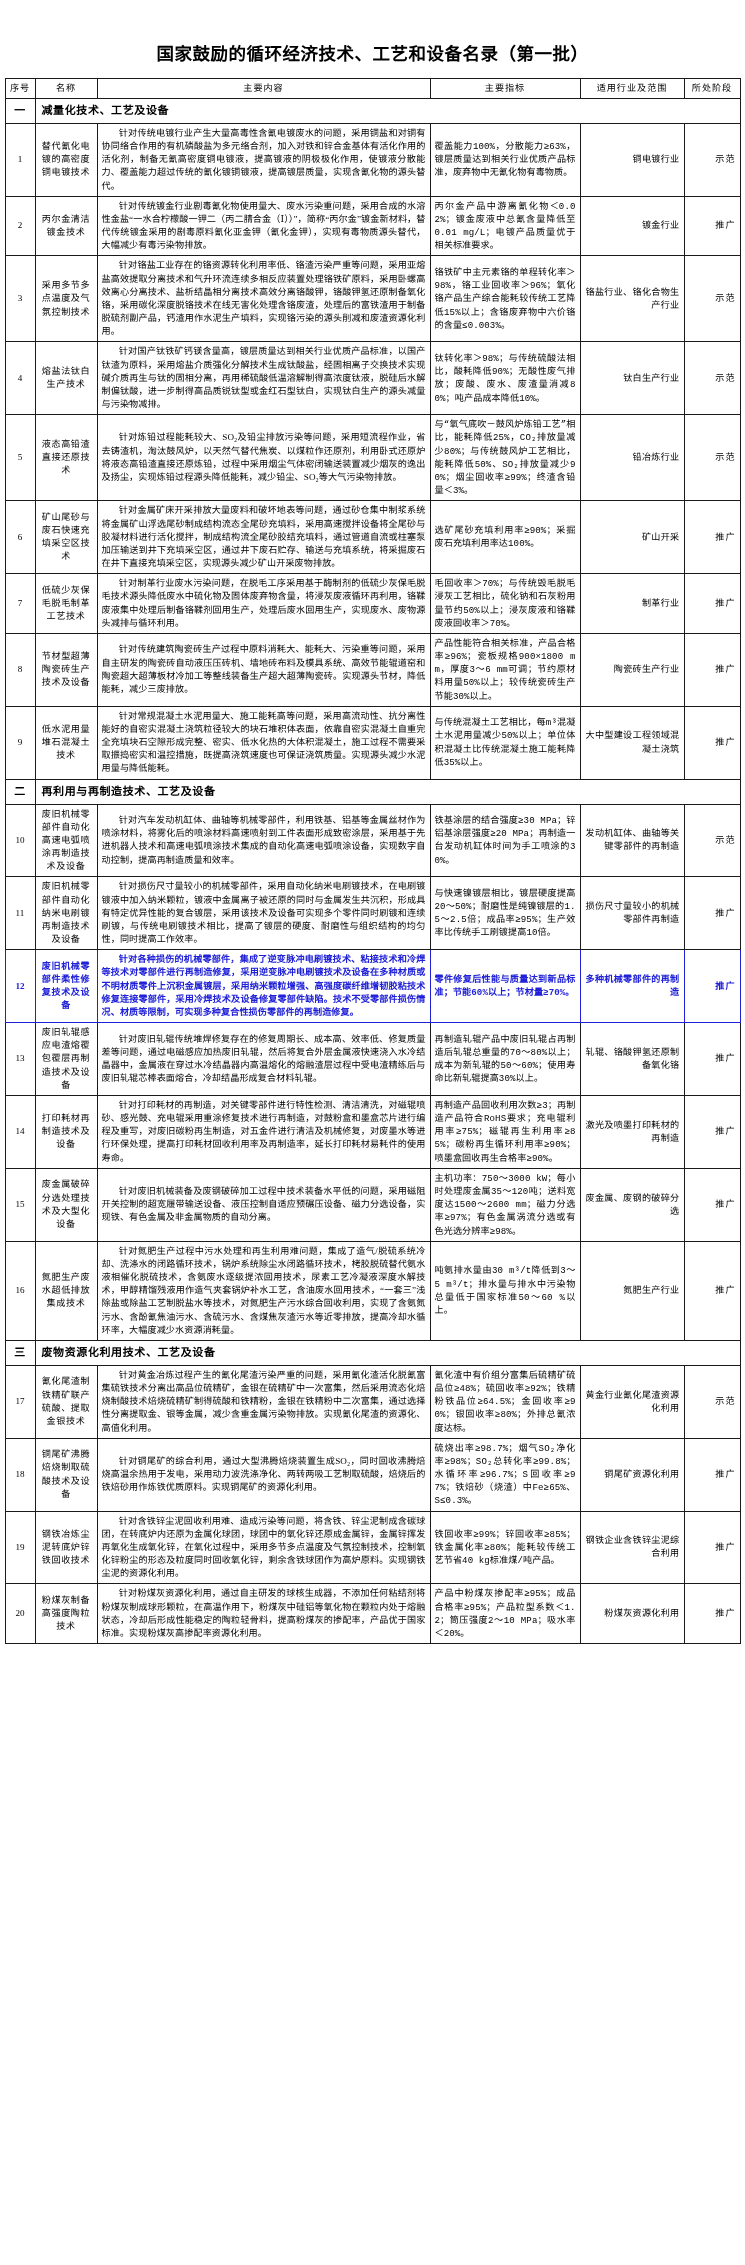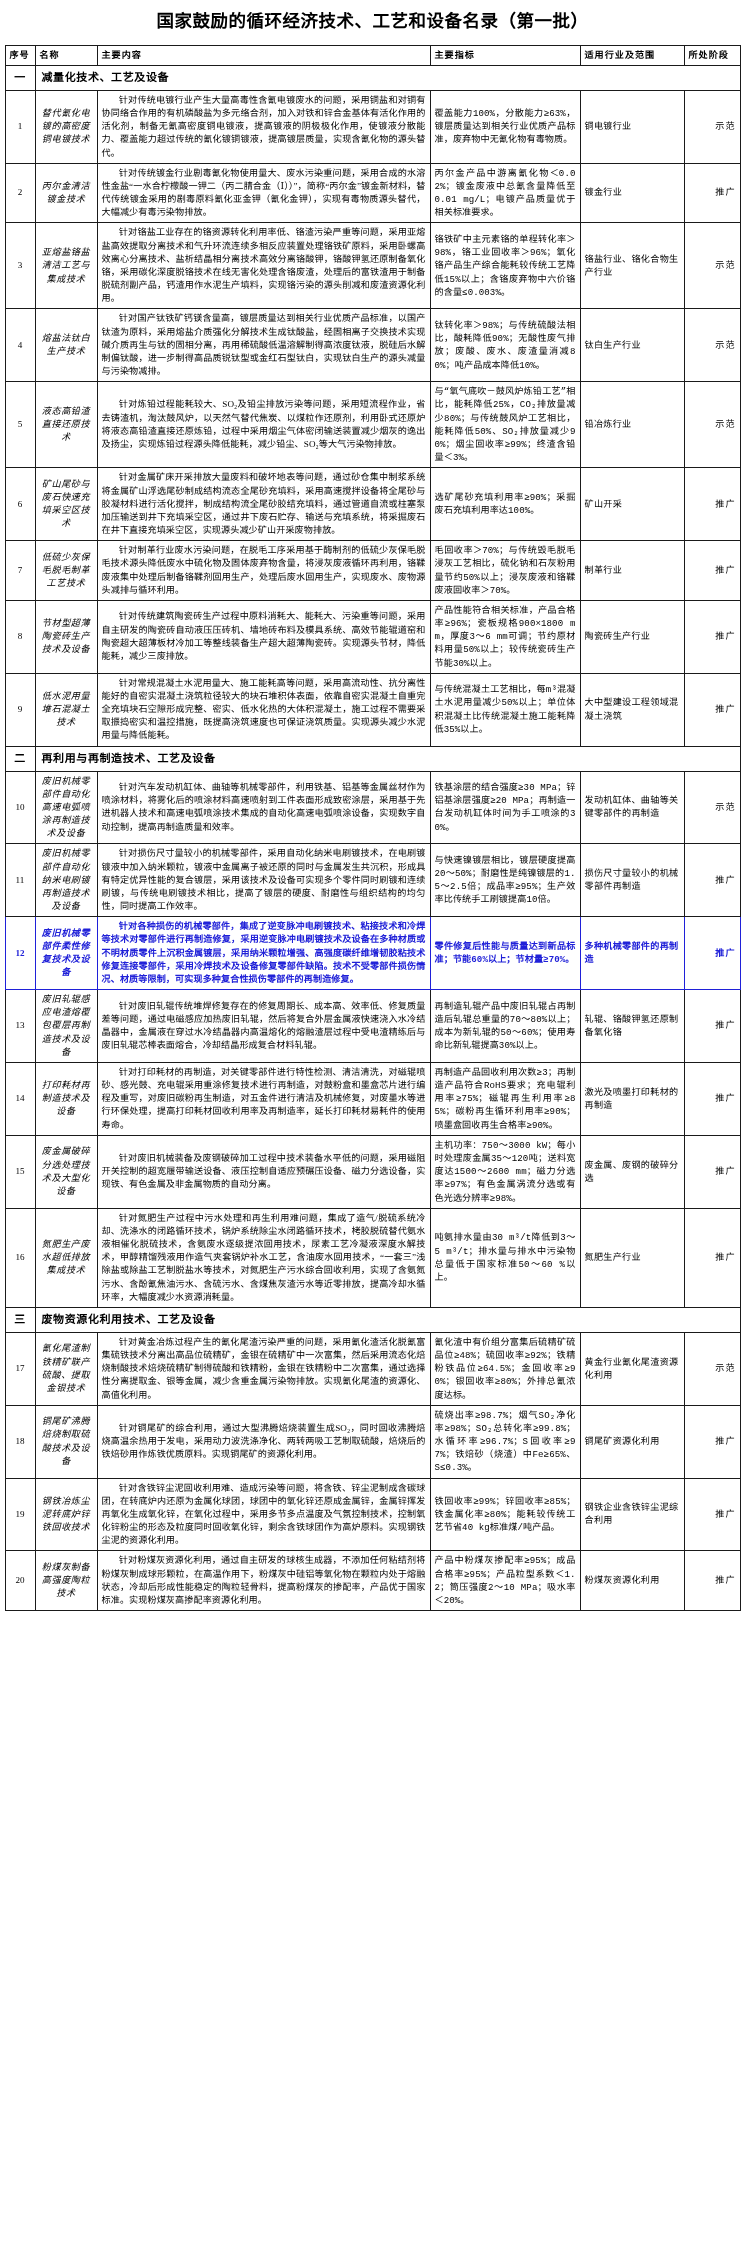--- a/index.html
+++ b/index.html
@@ -11,20 +11,21 @@
     width: 745px;
     font-family: "Liberation Serif", "DejaVu Serif", serif;
     color: #000000;
     -webkit-font-smoothing: none;
   }
   #page {
     width: 745px;
     box-sizing: border-box;
     padding: 0;
     background: #fff;
+    margin-top: 33px;
   }
   #doc-title {
     text-align: center;
     font-size: 17.5px;
     font-weight: bold;
     letter-spacing: 0.5px;
     padding: 10px 0 12px 0;
     line-height: 1.3;
     font-family: "Liberation Sans", "DejaVu Sans", sans-serif;
   }
@@ -45,22 +46,22 @@
   }
   
   col.c-no      { width: 30px; }
   col.c-name    { width: 62px; }
   col.c-content { width: 333px; }
   col.c-index   { width: 150px; }
   col.c-industry{ width: 104px; }
   col.c-stage   { width: 56px; }
 
   thead th {
-    text-align: left;
-    font-weight: bold;
+    text-align: center;
+    font-weight: normal;
     font-size: 11px;
     padding: 6px 2px;
     font-family: "Liberation Sans", "DejaVu Sans", sans-serif;
     letter-spacing: 1px;
   }
   tr.section-row td {
     font-weight: bold;
     font-size: 11px;
     font-family: "Liberation Sans", "DejaVu Sans", sans-serif;
     letter-spacing: 0.6px;
@@ -72,38 +73,37 @@
   }
   td.cell-no {
     text-align: center;
     font-size: 9.5px;
     font-family: "Liberation Serif", serif;
   }
   td.cell-name {
     text-align: center;
     letter-spacing: 0.6px;
     line-height: 1.6;
-    font-style: italic;
   }
   td.cell-content {
     text-align: justify;
     text-justify: inter-ideograph;
     text-indent: 1.9em;
     line-height: 1.55;
     letter-spacing: 0.1px;
   }
   td.cell-index {
     text-align: justify;
     text-justify: inter-ideograph;
     line-height: 1.55;
     letter-spacing: 0.1px;
     font-family: Liberation Mono, monospace;
   }
   td.cell-industry {
-    text-align: left;
+    text-align: right;
     line-height: 1.55;
     letter-spacing: 0.3px;
   }
   td.cell-stage {
     text-align: right;
     letter-spacing: 1px;
   }
   
   tr.highlight td {
     color: #1f20d8;
@@ -161,21 +161,21 @@
         <tr>
           <td class="cell-no">2</td>
           <td class="cell-name">丙尔金清洁镀金技术</td>
           <td class="cell-content">针对传统镀金行业剧毒氰化物使用量大、废水污染重问题，采用合成的水溶性金盐“一水合柠檬酸一钾二（丙二腈合金（Ⅰ））”，简称“丙尔金”镀金新材料，替代传统镀金采用的剧毒原料氰化亚金钾（氰化金钾），实现有毒物质源头替代，大幅减少有毒污染物排放。</td>
           <td class="cell-index">丙尔金产品中游离氰化物＜0.02%；镀金废液中总氰含量降低至0.01 mg/L；电镀产品质量优于相关标准要求。</td>
           <td class="cell-industry">镀金行业</td>
           <td class="cell-stage">推广</td>
         </tr>
         <tr>
           <td class="cell-no">3</td>
-          <td class="cell-name">亚熔盐铬盐清洁工艺与集成技术</td>
+          <td class="cell-name">采用多节多点温度及气氛控制技术</td>
           <td class="cell-content">针对铬盐工业存在的铬资源转化利用率低、铬渣污染严重等问题，采用亚熔盐高效提取分离技术和气升环流连续多相反应装置处理铬铁矿原料，采用卧螺高效离心分离技术、盐析结晶相分离技术高效分离铬酸钾，铬酸钾氢还原制备氧化铬，采用碳化深度脱铬技术在线无害化处理含铬废渣，处理后的富铁渣用于制备脱硫剂副产品，钙渣用作水泥生产填料，实现铬污染的源头削减和废渣资源化利用。</td>
           <td class="cell-index">铬铁矿中主元素铬的单程转化率＞98%，铬工业回收率＞96%；氧化铬产品生产综合能耗较传统工艺降低15%以上；含铬废弃物中六价铬的含量≤0.003%。</td>
           <td class="cell-industry">铬盐行业、铬化合物生产行业</td>
           <td class="cell-stage">示范</td>
         </tr>
         <tr>
           <td class="cell-no">4</td>
           <td class="cell-name">熔盐法钛白生产技术</td>
           <td class="cell-content">针对国产钛铁矿钙镁含量高，镀层质量达到相关行业优质产品标准，以国产钛渣为原料，采用熔盐介质强化分解技术生成钛酸盐，经固相离子交换技术实现碱介质再生与钛的固相分离，再用稀硫酸低温溶解制得高浓度钛液，脱硅后水解制偏钛酸，进一步制得高品质锐钛型或金红石型钛白，实现钛白生产的源头减量与污染物减排。</td>
           <td class="cell-index">钛转化率＞98%；与传统硫酸法相比，酸耗降低90%；无酸性废气排放；废酸、废水、废渣量消减80%；吨产品成本降低10%。</td>

